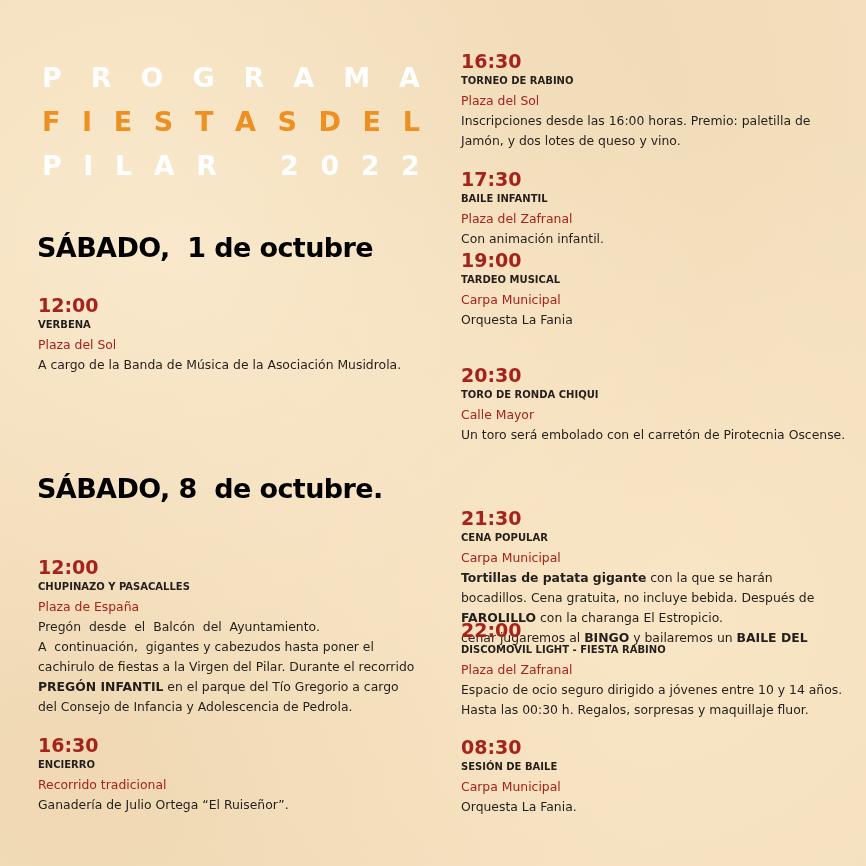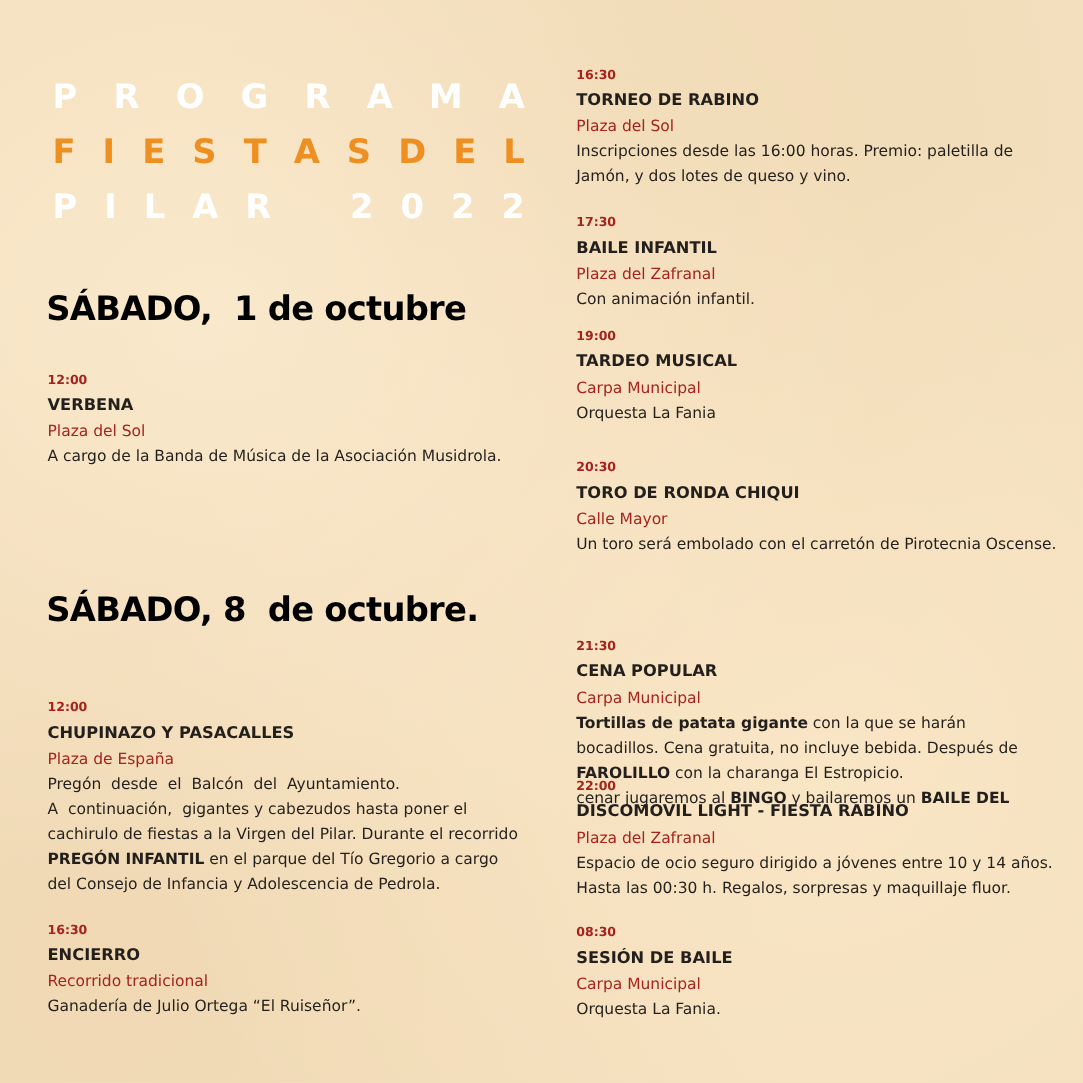--- a/index.html
+++ b/index.html
@@ -14,22 +14,22 @@
     font-family:"DejaVu Sans", sans-serif;
     color:#231f1c;
   }
   .title { position:absolute; left:42px; width:378px; font-family:"DejaVu Sans", sans-serif; font-weight:bold; font-size:27px; letter-spacing:0; }
   .title-line { display:flex; justify-content:space-between; height:44px; line-height:44px; }
   .title-line span { display:inline-block; }
   .white { color:#ffffff; }
   .orange { color:#ee8f22; }
   .day-heading { position:absolute; left:37px; font-family:"DejaVu Sans", sans-serif; font-weight:bold; font-size:27px; color:#000000; letter-spacing:-0.6px; white-space:pre; }
   .event { position:absolute; font-size:12.4px; line-height:20px; }
-  .event .time { color:#a5231c; font-weight:bold; font-size:10px; }
-  .event .name { font-weight:bold; font-size:13px; }
+  .event .time { color:#a5231c; font-weight:bold; font-size:19px; }
+  .event .name { font-weight:bold; font-size:10px; }
   .event .place { color:#a5231c; }
   .event .desc { }
   .event .desc b { font-weight:bold; }
   .col-left { left:38px; width:395px; }
   .col-right { left:461px; width:400px; }
 </style>
 </head>
 <body>
 
 <div class="title" style="top:56px;">
@@ -110,21 +110,21 @@
   </div>
 </div>
 
 <div class="event col-right" style="top:169px;">
   <div class="time">17:30</div>
   <div class="name">BAILE INFANTIL</div>
   <div class="place">Plaza del Zafranal</div>
   <div class="desc">Con animación infantil.</div>
 </div>
 
-<div class="event col-right" style="top:260px;">
+<div class="event col-right" style="top:250px;">
   <div class="time">19:00</div>
   <div class="name">TARDEO MUSICAL</div>
   <div class="place">Carpa Municipal</div>
   <div class="desc">Orquesta La Fania</div>
 </div>
 
 <div class="event col-right" style="top:365px;">
   <div class="time">20:30</div>
   <div class="name">TORO DE RONDA CHIQUI</div>
   <div class="place">Calle Mayor</div>

